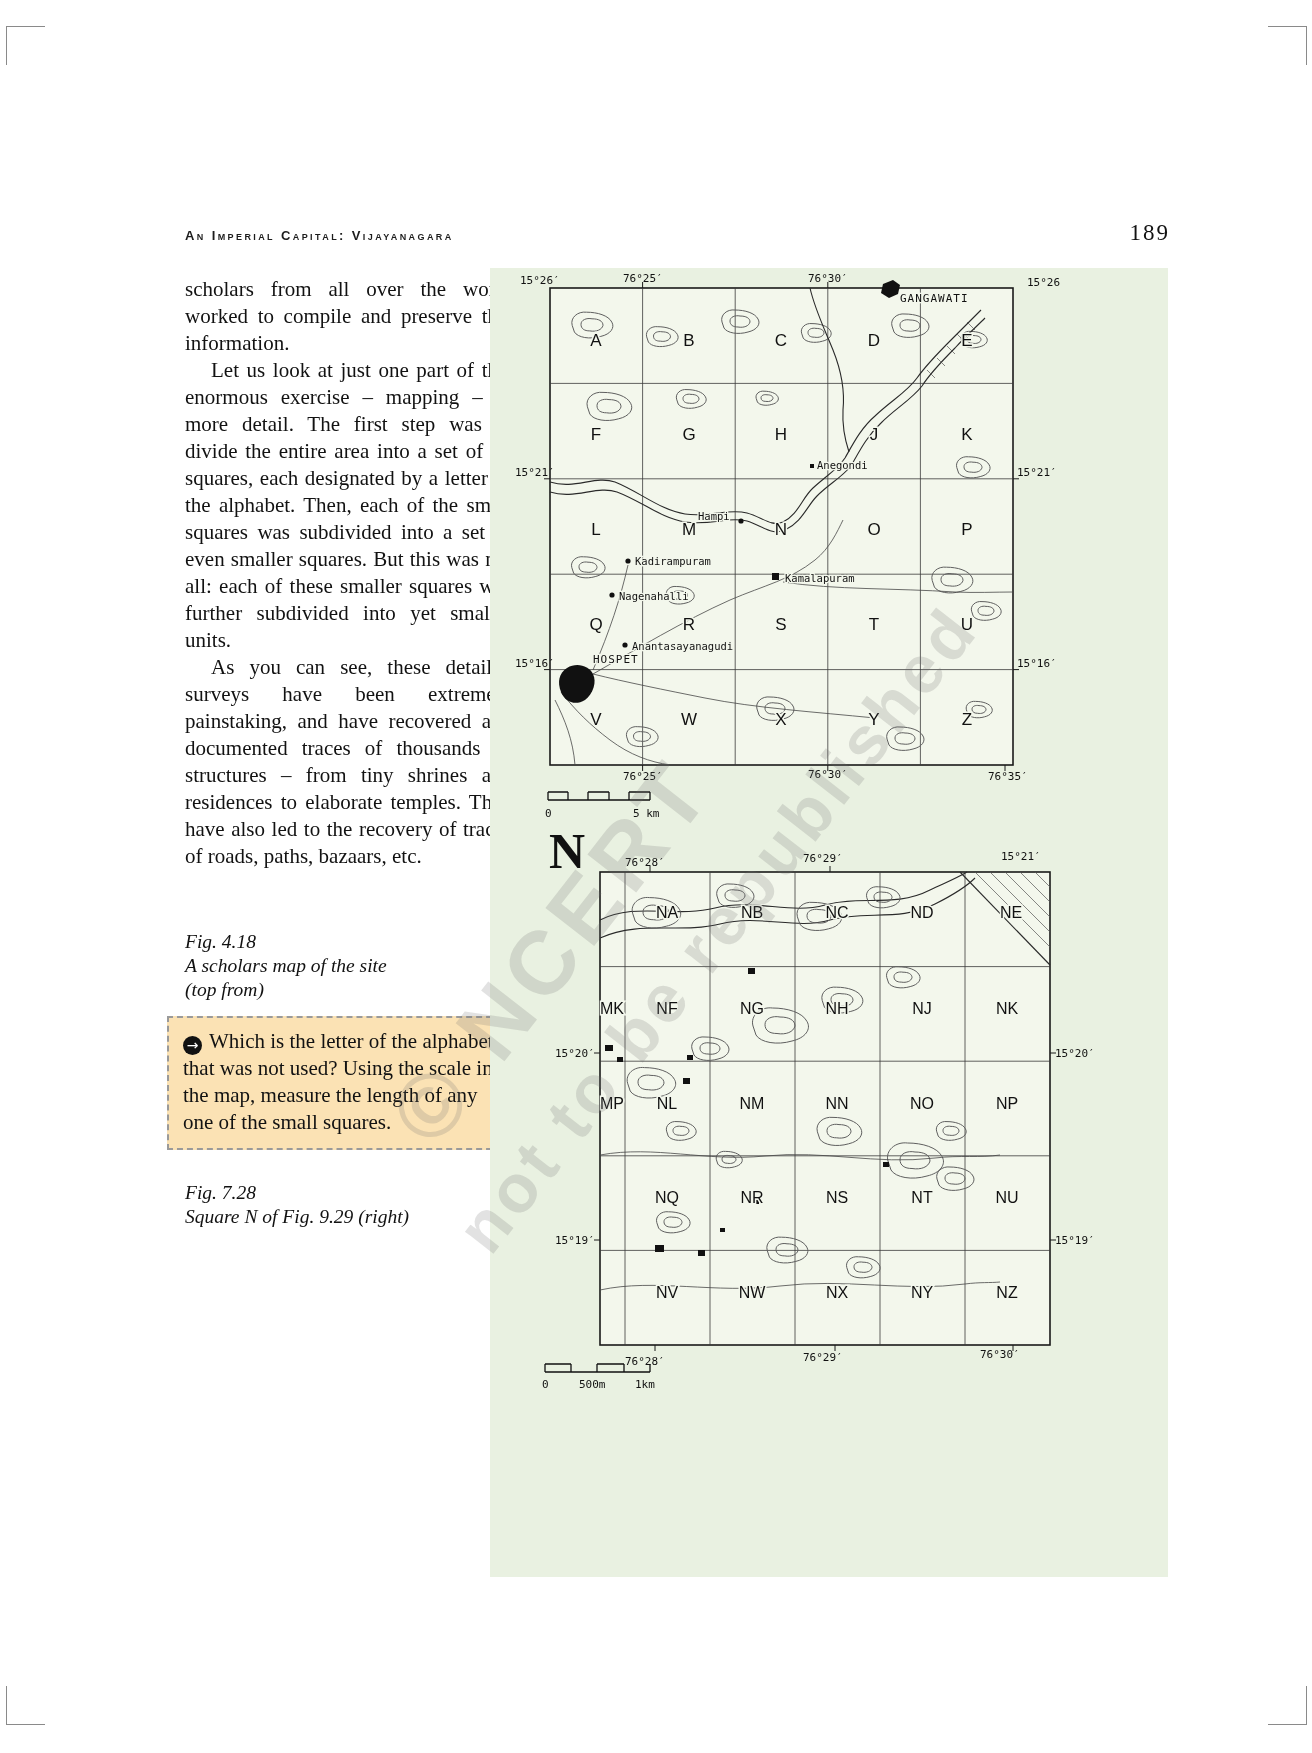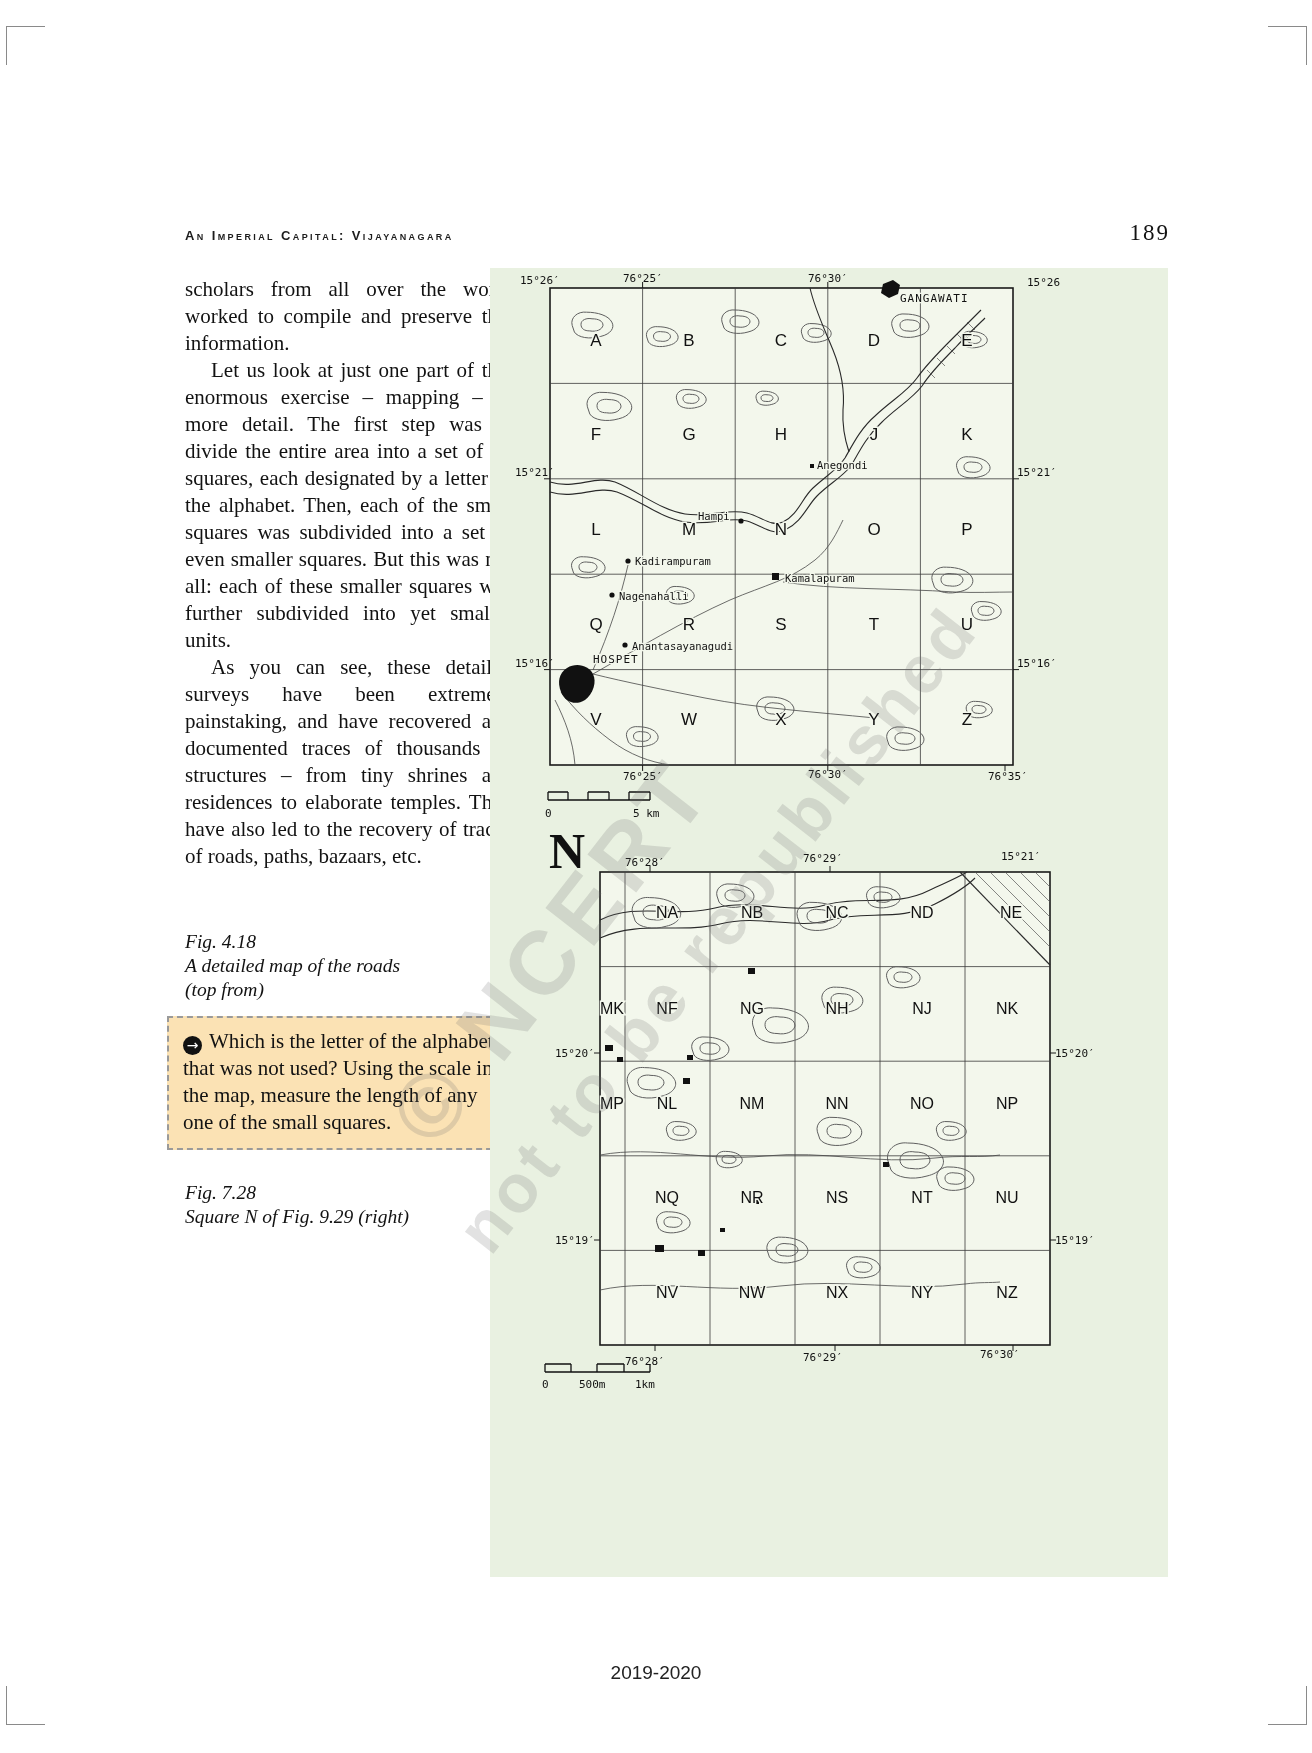--- a/index.html
+++ b/index.html
@@ -84,21 +84,21 @@
     <span class="page-number">189</span>
   </div>
 
   <div class="left-col">
     <p class="body-para">scholars from all over the world worked to compile and preserve this information.</p>
     <p class="body-para indent">Let us look at just one part of this enormous exercise – mapping – in more detail. The first step was to divide the entire area into a set of 25 squares, each designated by a letter of the alphabet. Then, each of the small squares was subdivided into a set of even smaller squares. But this was not all: each of these smaller squares was further subdivided into yet smaller units.</p>
     <p class="body-para indent">As you can see, these detailed surveys have been extremely painstaking, and have recovered and documented traces of thousands of structures – from tiny shrines and residences to elaborate temples. They have also led to the recovery of traces of roads, paths, bazaars, etc.</p>
 
     <div class="fig-caption">
       <div>Fig. 4.18</div>
-      <div>A detailed map of the roads</div>
+      <div>A scholars map of the site</div>
       <div>(top from)</div>
     </div>
 
     <div class="question-box">
       <span class="q-bullet">→</span><span>Which is the letter of the alphabet that was not used? Using the scale in the map, measure the length of any one of the small squares.</span>
     </div>
 
     <div class="fig-caption fig2">
       <div>Fig. 7.28</div>
       <div>Square N of Fig. 9.29 (right)</div>
@@ -382,15 +382,14 @@
         <text class="m-scale-label" x="120" y="568">1km</text>
       </g>
     </svg>
   </div>
 
   <div class="watermark">
     <div class="wm1">© NCERT</div>
     <div class="wm2">not to be republished</div>
   </div>
 
-  <div class="footer">2019-2020</div>
 
 </div>
 
 </body></html>

